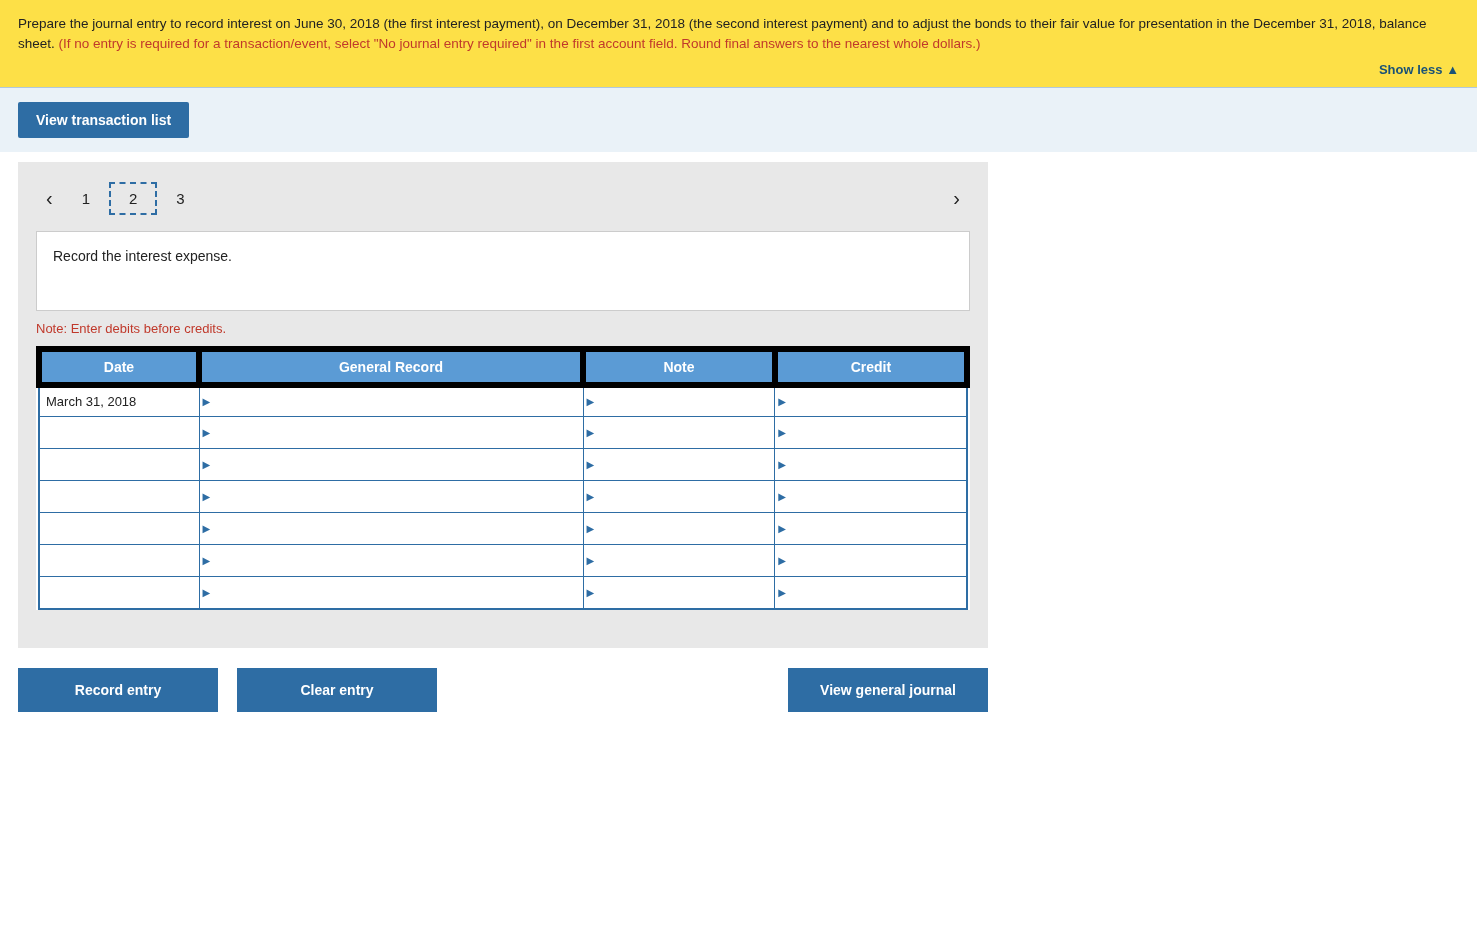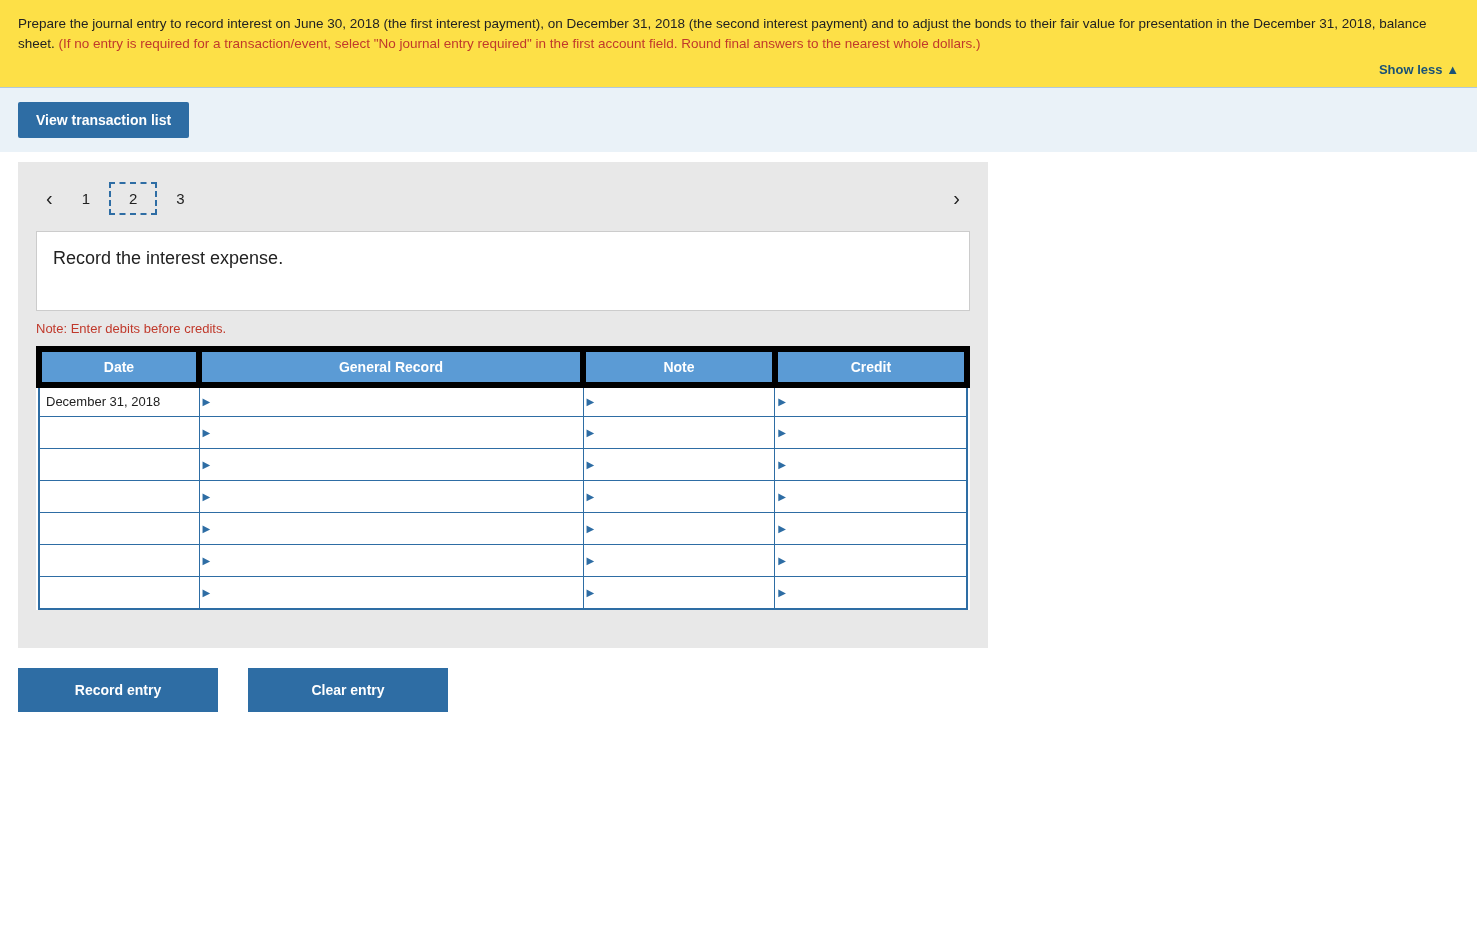--- a/index.html
+++ b/index.html
@@ -97,21 +97,21 @@
     .tab-arrow-right {
       margin-left: auto;
     }
 
     
     .instruction-box {
       background: #fff;
       border: 1px solid #ccc;
       padding: 16px;
       margin-bottom: 10px;
-      font-size: 18px;
+      font-size: 14px;
       color: #222;
       min-height: 80px;
     }
 
     
     .note-text {
       color: #c0392b;
       font-size: 13px;
       margin-bottom: 10px;
     }
@@ -166,24 +166,25 @@
       border: none;
       outline: none;
       padding: 4px 2px;
       font-size: 13px;
       background: transparent;
     }
 
     
     .bottom-buttons {
       display: flex;
-      gap: 12px;
+      gap: 1px;
       align-items: center;
       max-width: 970px;
       padding: 0 0 10px 0;
+      justify-content: space-between;
     }
     .btn-record {
       background: #2e6da4;
       color: #fff;
       border: none;
       padding: 14px 28px;
       font-size: 14px;
       font-weight: bold;
       cursor: pointer;
       margin-right: 18px;
@@ -252,21 +253,21 @@
           <th class="date-col">Date</th>
           <th class="journal-col">General Record</th>
           <th class="debit-col">Note</th>
           <th class="credit-col">Credit</th>
         </tr>
       </thead>
       <tbody id="journal-tbody">
 
       <tr>
             <td>
-              <div class="date-text">December 31, 2018</div>
+              <div class="date-text">March 31, 2018</div>
             </td>
             <td>
               <div class="cell-with-arrow">
                 <span class="cell-arrow">▶</span>
                 <input type="text" style="">
               </div>
             </td>
             <td>
               <div class="cell-with-arrow">
                 <span class="cell-arrow">▶</span>
@@ -407,14 +408,15 @@
             </td>
           </tr>
         </tbody>
     </table>
 
   </div>
 
   <div class="bottom-buttons" style="max-width:970px;">
     <button class="btn-record">Record entry</button>
     <button class="btn-clear">Clear entry</button>
+    <button class="btn-view-general">View general journal</button>
   </div>
 </div>
 
 </body></html>

